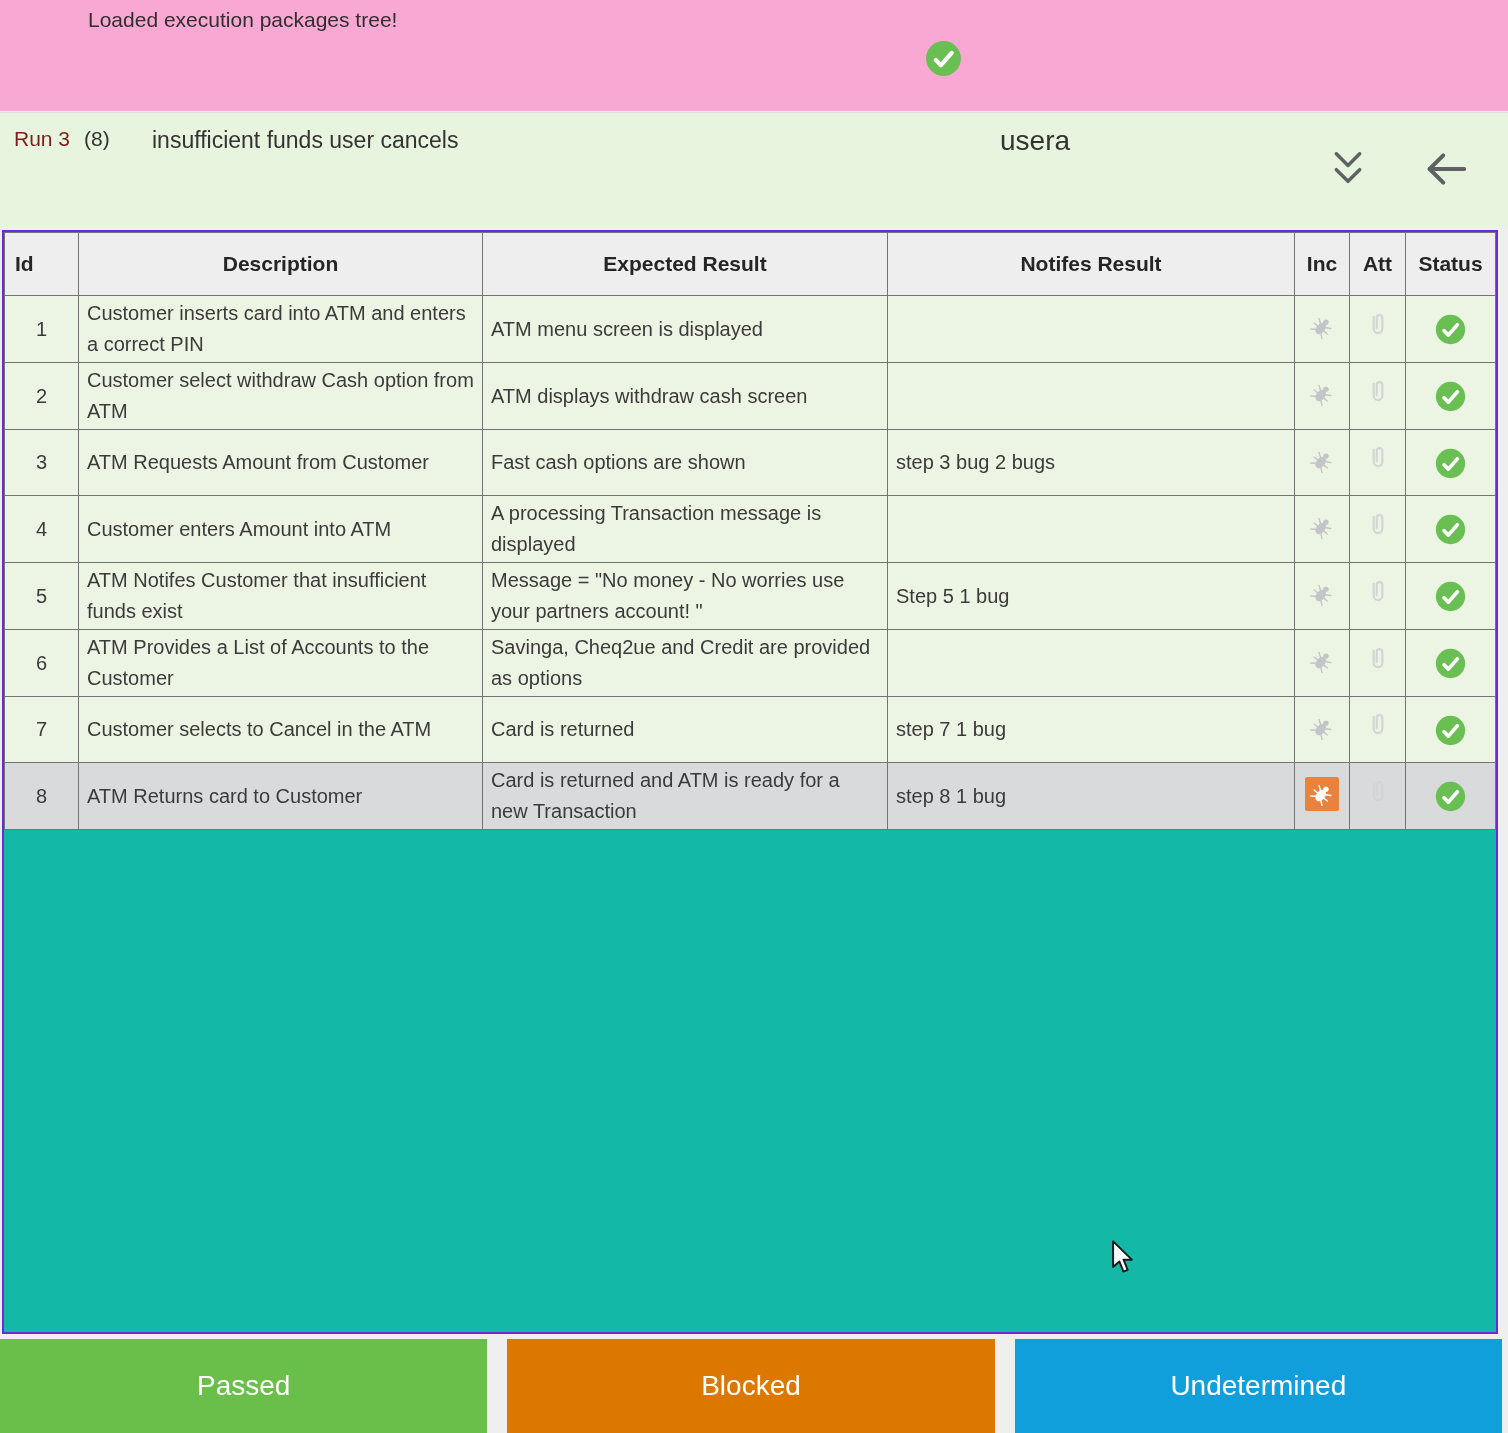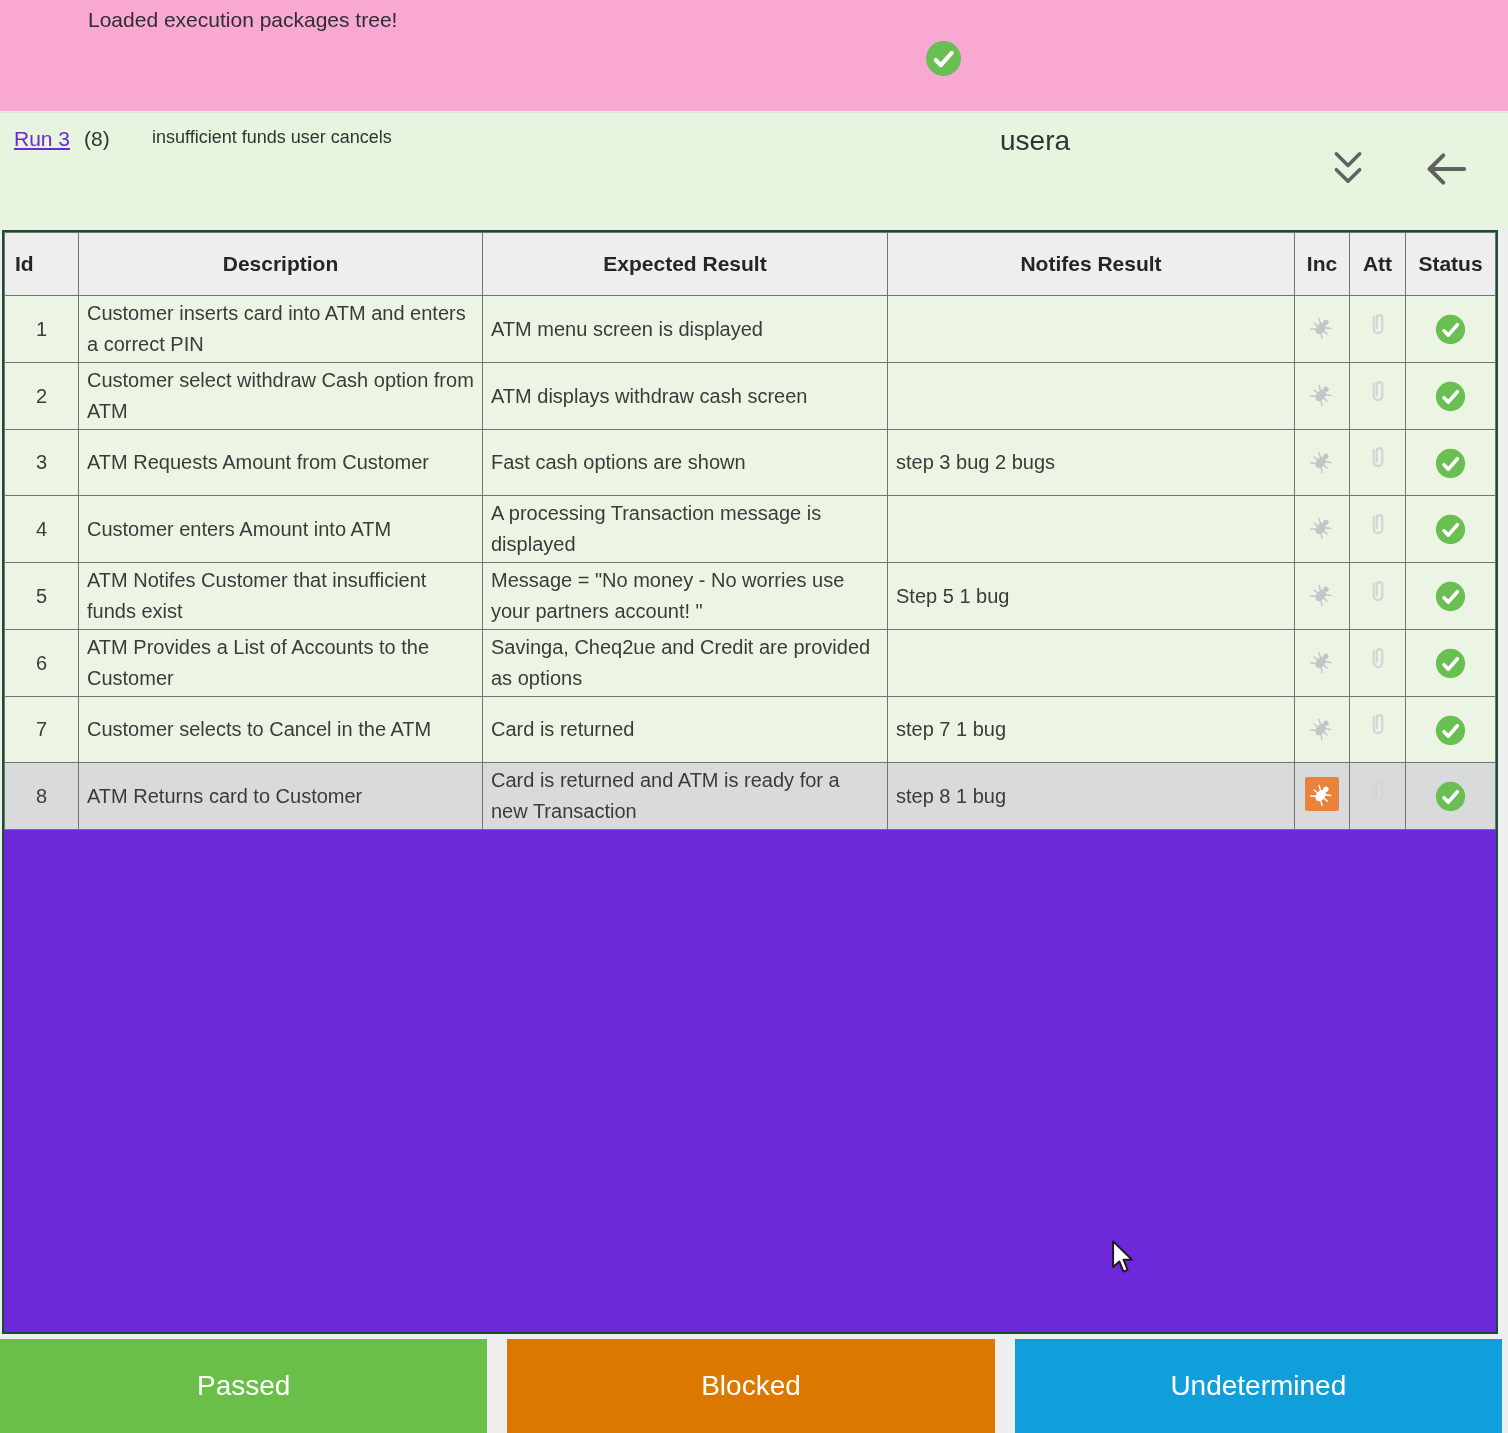--- a/index.html
+++ b/index.html
@@ -5,32 +5,32 @@
   html,body{margin:0;padding:0;}
   body{font-family:"Liberation Sans", sans-serif; background:#efefef;}
   .page{position:relative;width:1508px;height:1433px;background:#efefef;overflow:hidden;}
 
   
   .status-area{position:absolute;top:0;left:0;right:0;height:111px;background:#f9a8d4;}
   .status-message{position:absolute;left:88px;top:8px;font-size:21px;color:#2f2f2f;}
 
   
   .run-bar{position:absolute;top:112px;left:0;right:0;height:115px;background:#e7f4de;border-top:1px solid #e1e1e1;}
-  .run-label{position:absolute;left:14px;top:14px;font-size:21px;color:#6d28d9;text-decoration:underline;}
+  .run-label{position:absolute;left:14px;top:14px;font-size:21px;color:#7f1d1d;}
   .run-count{position:absolute;left:84px;top:14px;font-size:21px;color:#333;}
-  .run-name{position:absolute;left:152px;top:14px;font-size:18px;color:#333;}
+  .run-name{position:absolute;left:152px;top:14px;font-size:23px;color:#333;}
   .run-user{position:absolute;left:1000px;top:12px;font-size:28px;color:#333;}
   .run-check{position:absolute;left:925px;top:151px;margin-top:-112px;width:37px;height:37px;top:151px;}
   .run-check{top:39px;}
   .icon-btn{position:absolute;background:transparent;border:none;padding:0;cursor:pointer;}
   .chevrons-btn{left:1327px;top:145px;width:42px;height:46px;top:33px;}
   .back-btn{left:1422px;top:145px;width:48px;height:44px;top:35px;}
 
   
-  .grid-container{position:absolute;left:2px;top:230px;width:1496px;height:1104px;background:#6d28d9;border:2px solid #14532d;box-sizing:border-box;}
+  .grid-container{position:absolute;left:2px;top:230px;width:1496px;height:1104px;background:#14b8a6;border:2px solid #6d28d9;box-sizing:border-box;}
   table.steps{border-collapse:collapse;width:100%;table-layout:fixed;}
   .steps th,.steps td{border:1px solid #737373;box-sizing:border-box;}
   .steps th{background:#eeeeee;font-size:21px;font-weight:bold;color:#252525;height:63px;text-align:center;}
   .steps th.h-id{text-align:left;padding-left:10px;}
   .steps td{background:#ecf5e3;font-size:20px;color:#3b3b3b;height:66px;padding:2px 8px;vertical-align:middle;line-height:1.55;}
   .steps td.c-id{text-align:center;padding:0;}
   .steps td.c-icon{text-align:center;padding:0;}
   .steps tr.selected td{background:#d8dadb;}
 
   .inc-box{display:inline-flex;align-items:center;justify-content:center;width:34px;height:34px;border-radius:2px;color:#c3c5c8;}

